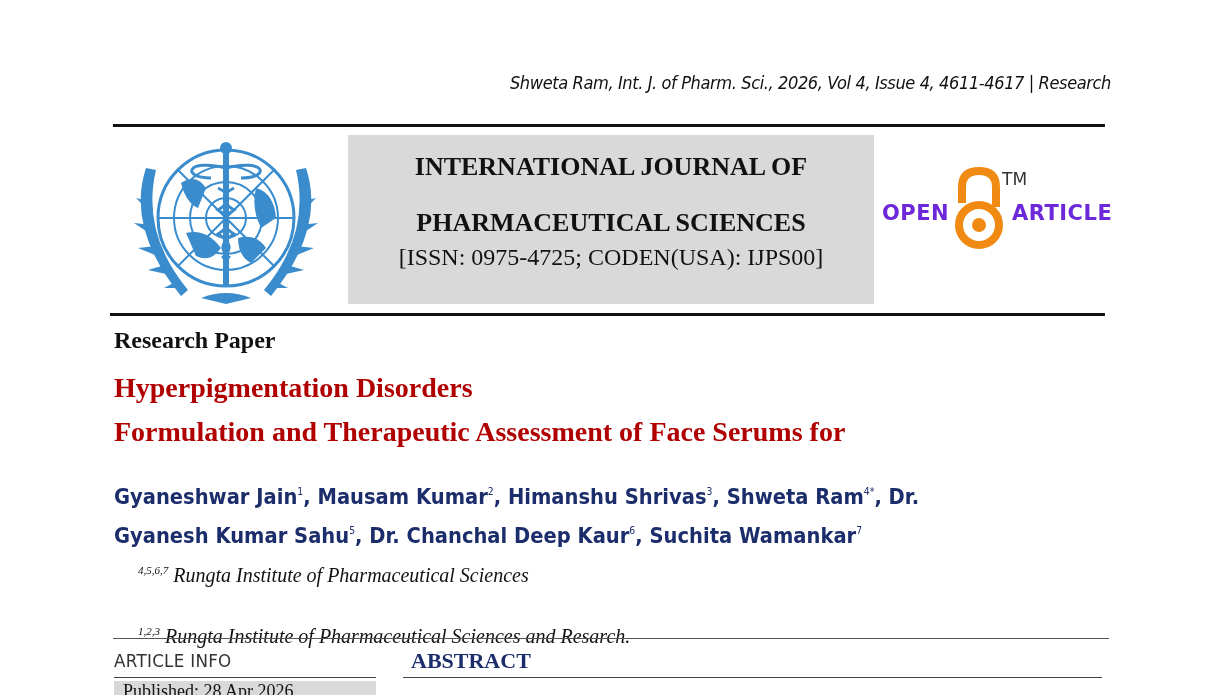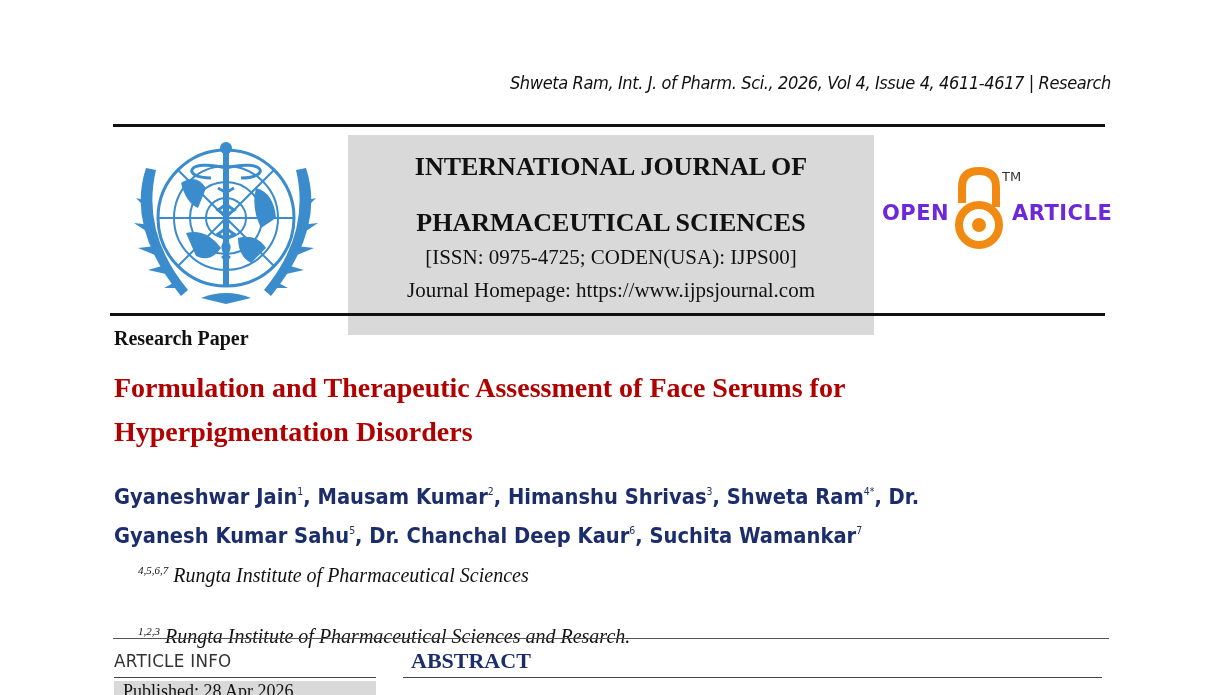--- a/index.html
+++ b/index.html
@@ -12,33 +12,33 @@
   .running-head {
     left: 400px; top: 73px; width: 711px; text-align: right;
     font-family: "DejaVu Sans", sans-serif; font-style: italic;
     font-size: 17.5px; color: #111; letter-spacing: -0.45px;
     transform: scaleX(0.93); transform-origin: right center;
     white-space: nowrap;
   }
   .rule-thick { background: #111; height: 3px; }
   .logo { left: 126px; top: 138px; width: 200px; height: 168px; }
   .journal-box {
-    left: 348px; top: 135px; width: 526px; height: 200px;
+    left: 348px; top: 135px; width: 526px; height: 169px;
     background: #d9d9d9; text-align: center; color: #111;
   }
   .jt1, .jt2 { font-weight: bold; font-size: 26px; line-height: 36px; margin-top: 20px; }
   .jt1 { margin-top: 14px; }
-  .jissn { font-size: 21px; line-height: 33px; }
+  .jissn { font-size: 24px; line-height: 33px; }
   .jhome { font-size: 21px; line-height: 32px; }
   .oa { left: 880px; top: 165px; width: 230px; height: 90px; }
   .oa-text {
     position: absolute; top: 36px; font-family: "DejaVu Sans", sans-serif;
     font-weight: bold; font-size: 21px; color: #6d28d9; letter-spacing: 0.5px;
   }
-  .type-label { left: 114px; top: 327px; font-weight: bold; font-size: 20px; color: #111; }
+  .type-label { left: 114px; top: 327px; font-weight: bold; font-size: 24px; color: #111; }
   .title {
     left: 114px; top: 366px; width: 900px; color: #b00000; font-weight: bold;
     font-size: 28px; line-height: 44px;
   }
   .authors {
     left: 114px; top: 475px; width: 960px;
     font-family: "DejaVu Sans", sans-serif; font-weight: bold;
     font-size: 21px; line-height: 33px; color: #1c2d6b;
     transform: scaleX(0.93); transform-origin: left top;
   }
@@ -96,41 +96,40 @@
       <path d="M190 60 l-16 4 4 8Z M192 85 l-18 2 3 8Z M188 110 l-18 -2 1 9Z M178 132 l-17 -5 -1 9Z M162 150 l-15 -8 -3 8Z"></path>
       <path d="M75 160 Q100 150 125 160 L100 166Z"></path>
     </g>
   </svg>
 </div>
 
 <div class="abs journal-box">
   <div class="jt1">INTERNATIONAL JOURNAL OF</div>
   <div class="jt2">PHARMACEUTICAL SCIENCES</div>
   <div class="jissn">[ISSN: 0975-4725; CODEN(USA): IJPS00]</div>
-  <div class="jhome">Journal Homepage: https://www.ijpsjournal.com</div>
 </div>
 
 <div class="abs oa">
   <span class="oa-text" style="left:2px;">OPEN</span>
   <svg class="abs" style="left:74px; top:2px;" width="50" height="84" viewBox="0 0 50 84">
     <path d="M8 36 L8 20 Q8 4 25 4 Q42 4 42 20 L42 40" fill="none" stroke="#f08a12" stroke-width="8"></path>
     <circle cx="25" cy="58" r="20" fill="none" stroke="#f08a12" stroke-width="8"></circle>
     <circle cx="25" cy="58" r="7" fill="#f08a12"></circle>
   </svg>
-  <span class="abs" style="left:122px; top:4px; font-family:'DejaVu Sans',sans-serif; font-size:13px; color:#333;">TM</span>
+  <span class="abs" style="left:122px; top:4px; font-family:'DejaVu Sans',sans-serif; font-size:17px; color:#333;">TM</span>
   <span class="oa-text" style="left:132px;">ARTICLE</span>
 </div>
 
 <div class="abs rule-thick" style="left:110px; top:313px; width:995px;"></div>
 
 <div class="abs type-label">Research Paper</div>
 
 <div class="abs title">
+  <div>Hyperpigmentation Disorders</div>
   <div>Formulation and Therapeutic Assessment of Face Serums for</div>
-  <div>Hyperpigmentation Disorders</div>
 </div>
 
 <div class="abs authors">
   <div>
     <span>Gyaneshwar Jain</span><sup>1</sup><span>, </span><span>Mausam Kumar</span><sup>2</sup><span>, </span><span>Himanshu Shrivas</span><sup>3</sup><span>, </span><span>Shweta Ram</span><sup>4*</sup><span>, Dr.</span>
   </div>
   <div>
     <span>Gyanesh Kumar Sahu</span><sup>5</sup><span>, Dr. </span><span>Chanchal Deep Kaur</span><sup>6</sup><span>, </span><span>Suchita Wamankar</span><sup>7</sup>
   </div>
 </div>

